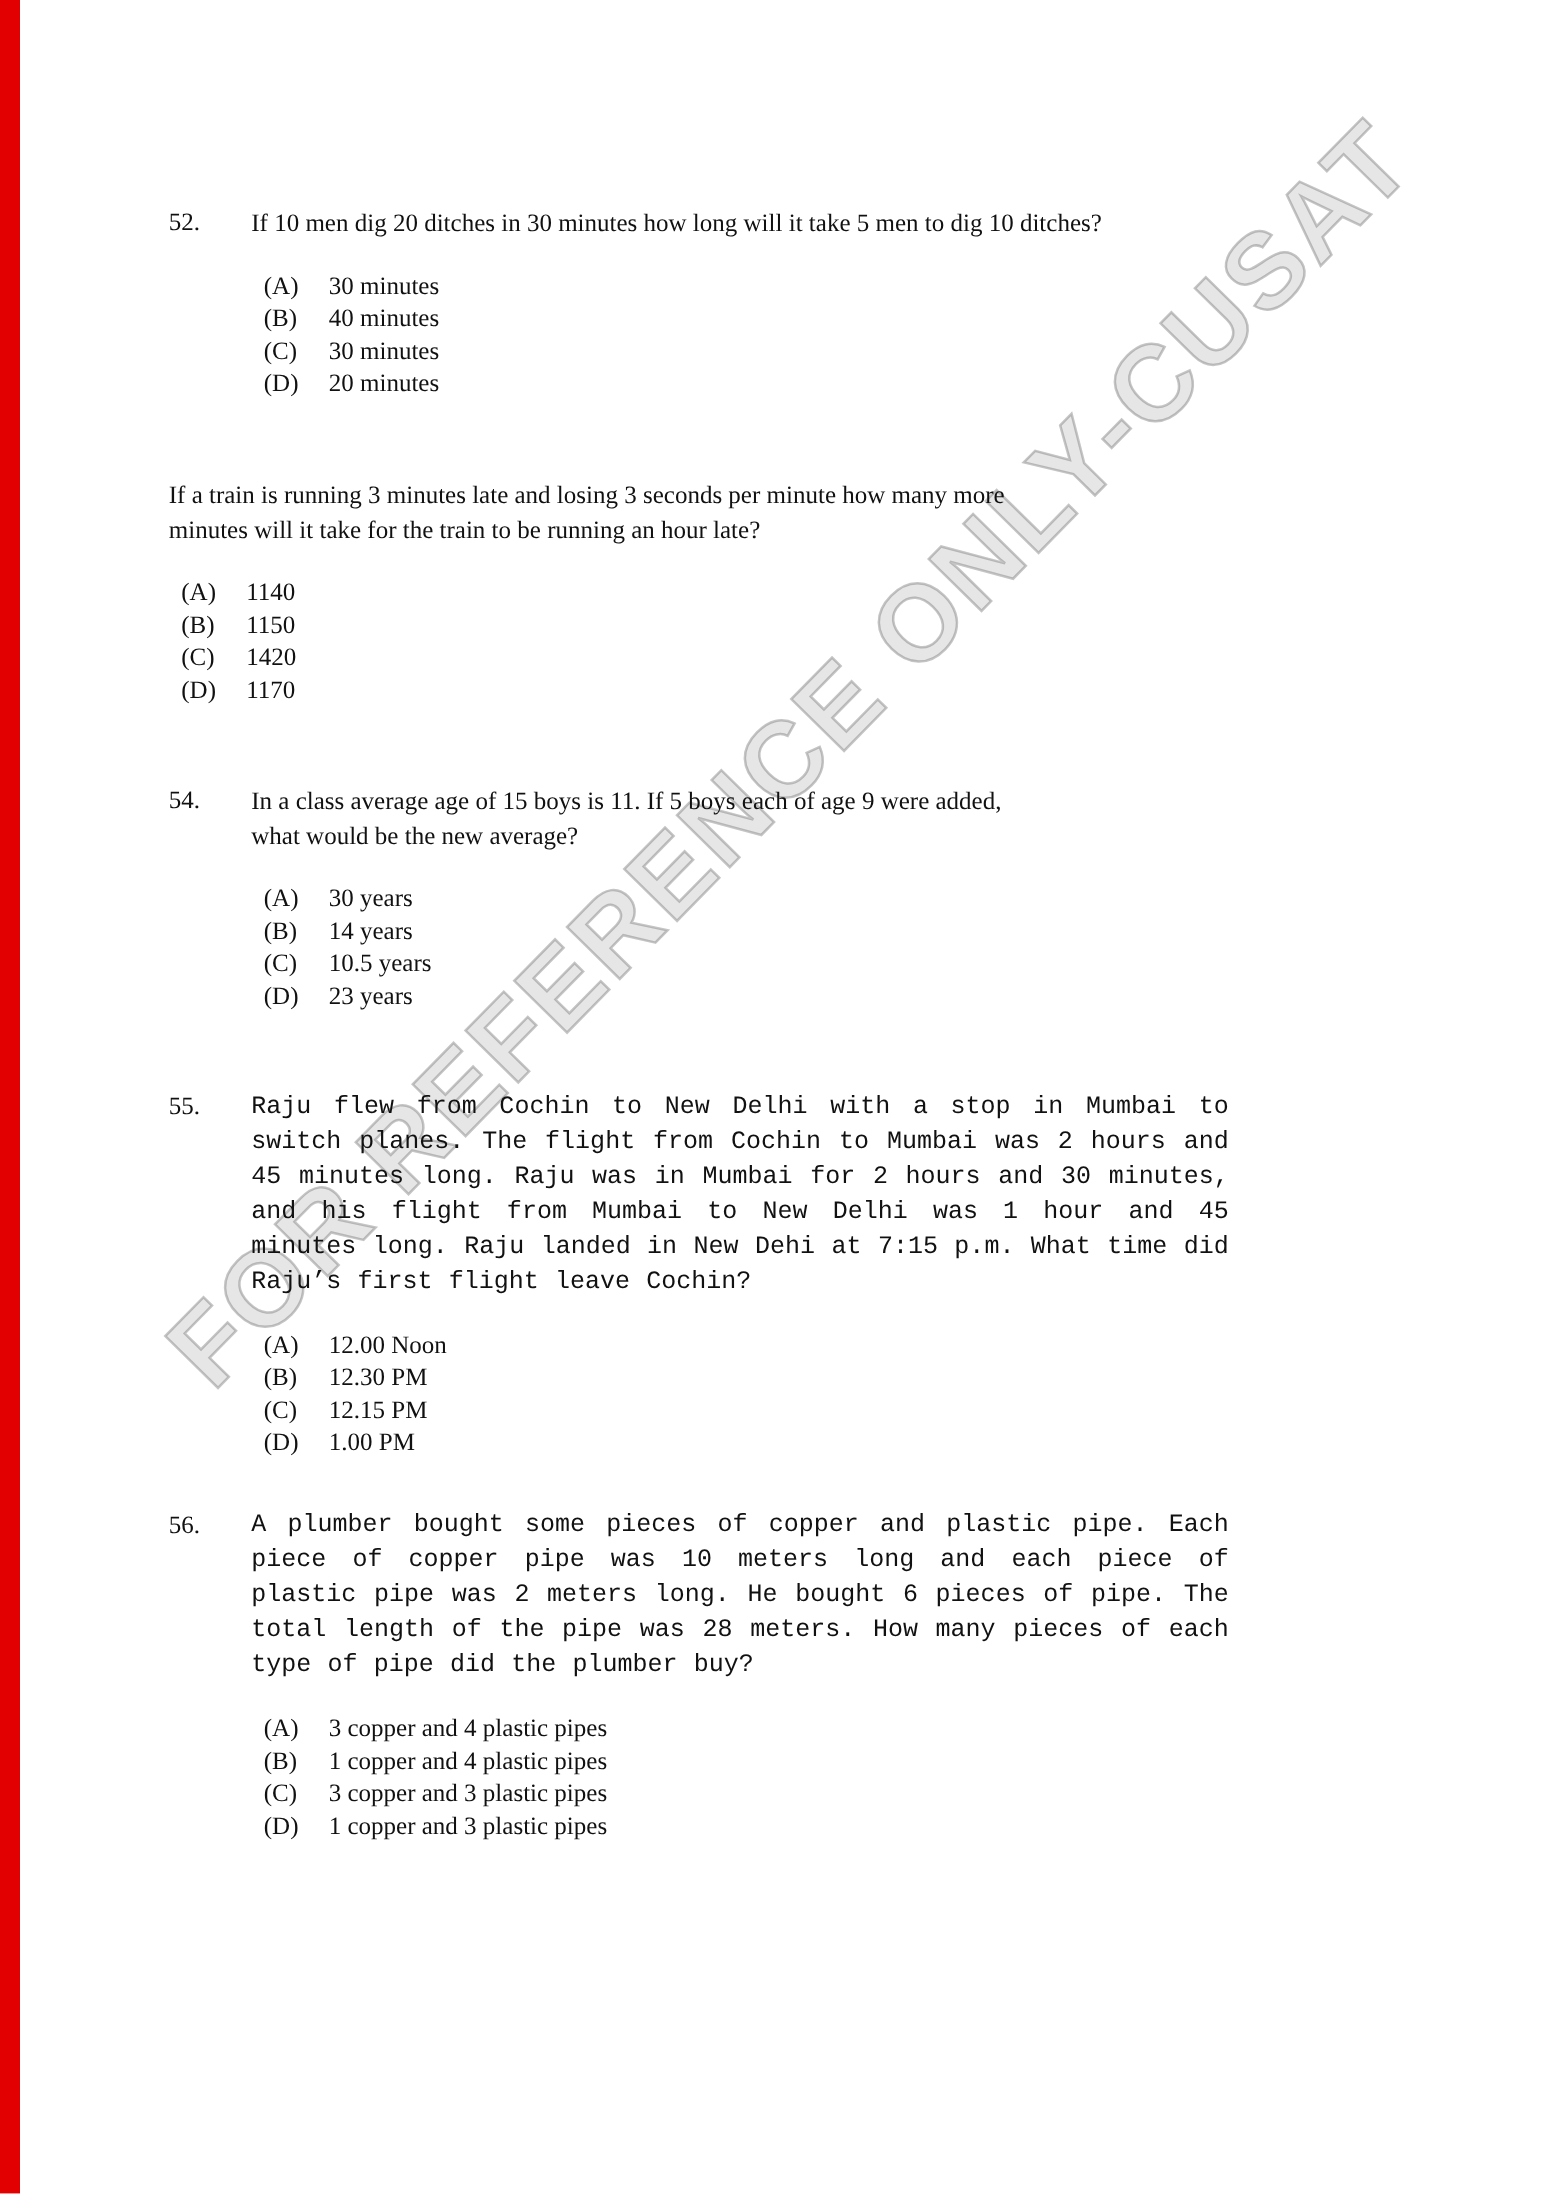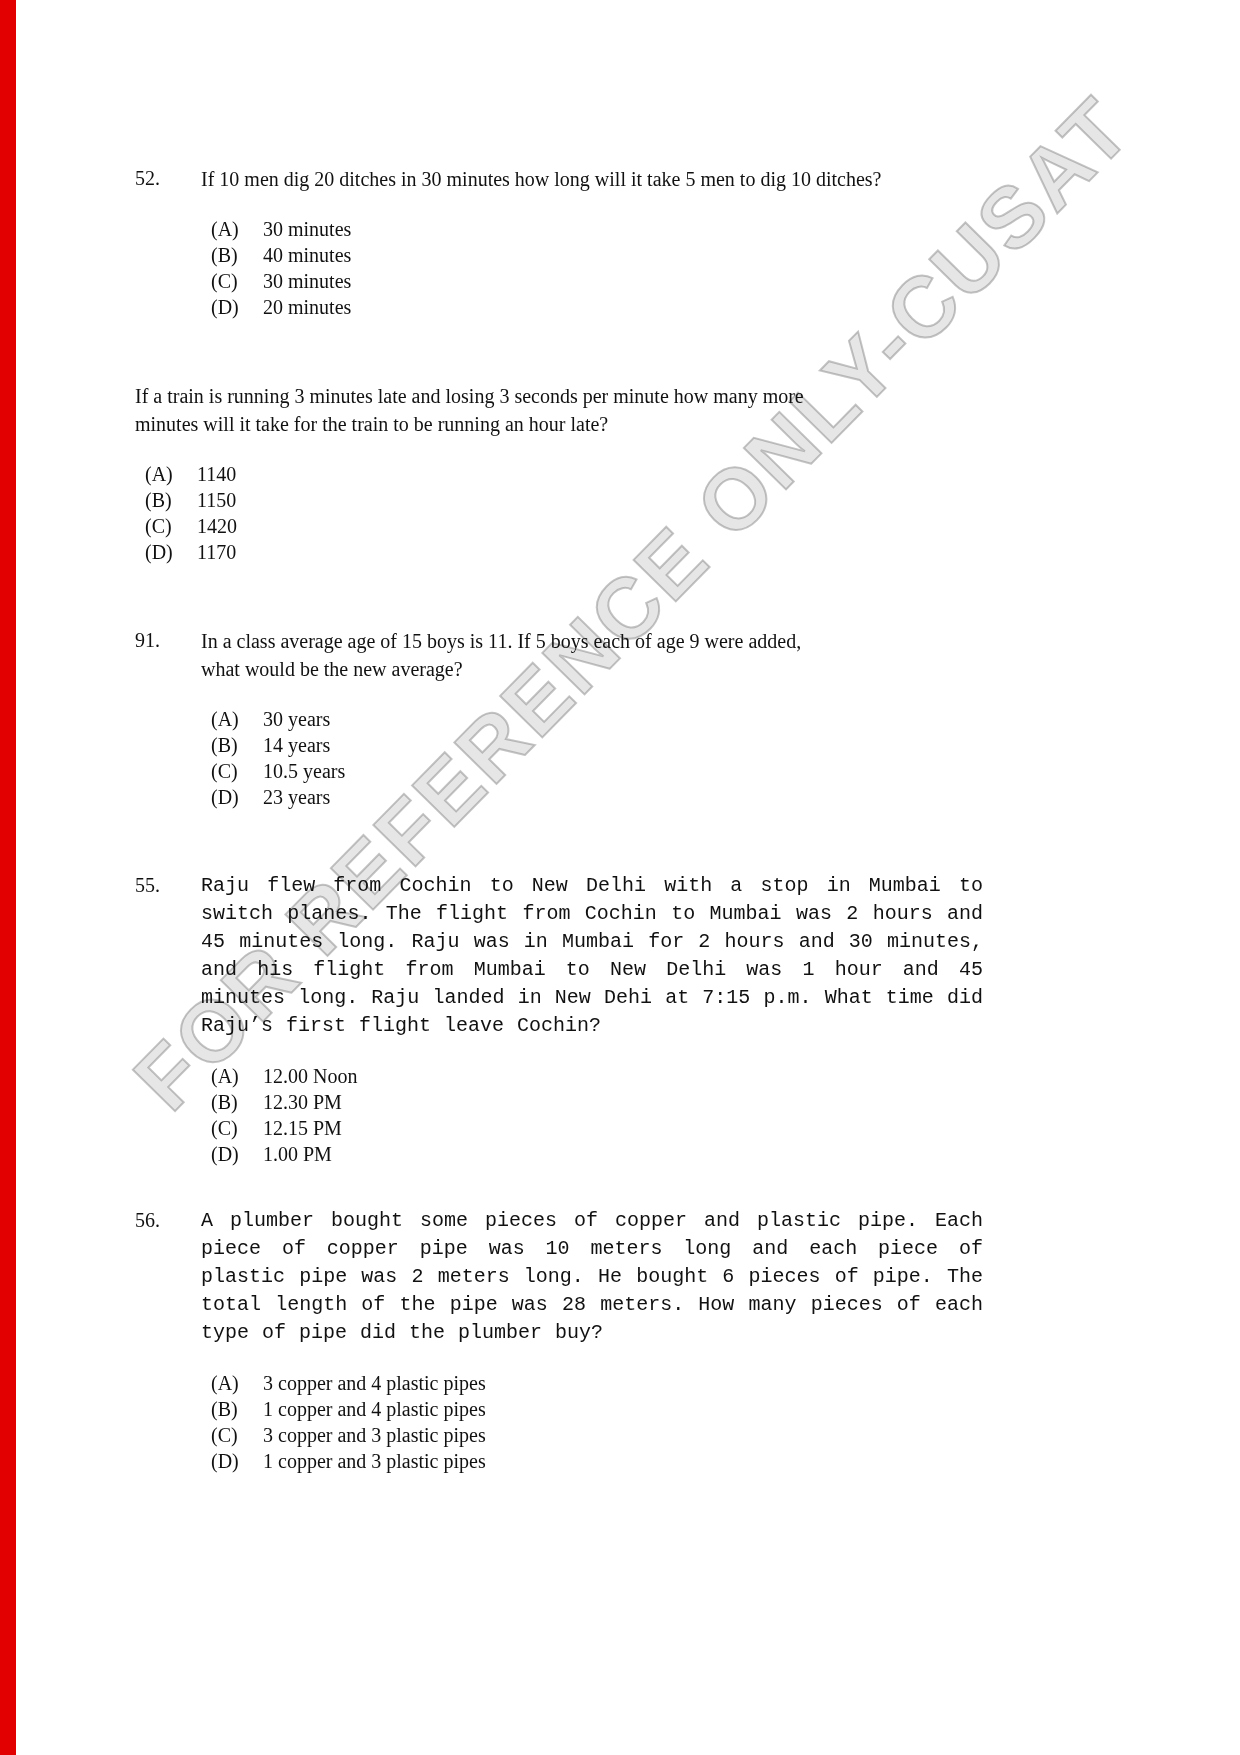--- a/index.html
+++ b/index.html
@@ -126,21 +126,21 @@
           </div>
           <div class="option">
             <span class="opt-letter">(D)</span>
             <span class="opt-text">1170</span>
           </div>
         </div>
       </div>
     </div>
 
     <div class="question">
-      <div class="qnum">91.</div>
+      <div class="qnum">54.</div>
       <div class="qbody">
         <div class="qtext">In a class average age of 15 boys is 11. If 5 boys each of age 9 were added,
 what would be the new average?</div>
         <div class="options">
           <div class="option">
             <span class="opt-letter">(A)</span>
             <span class="opt-text">30 years</span>
           </div>
           <div class="option">
             <span class="opt-letter">(B)</span>

